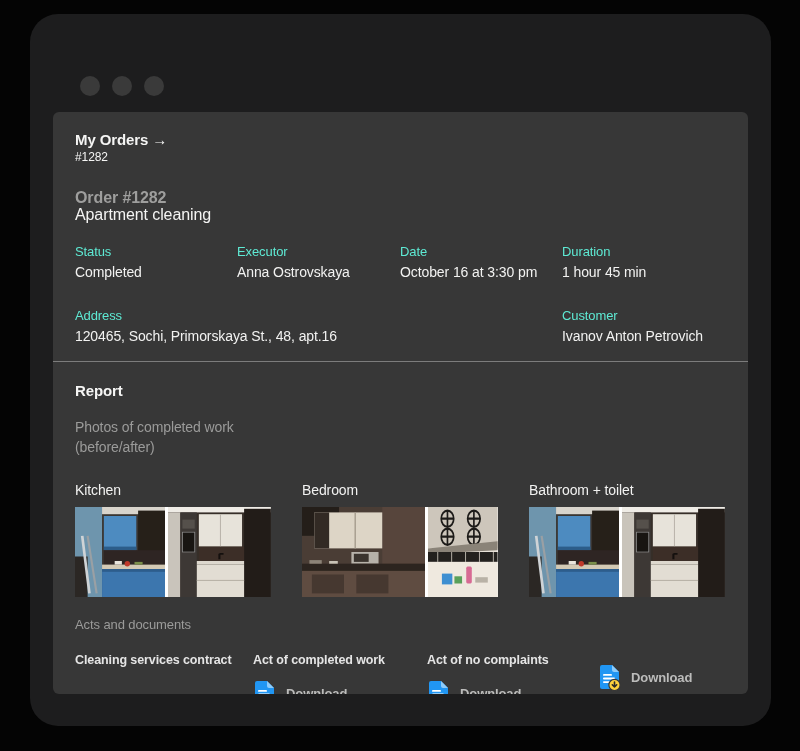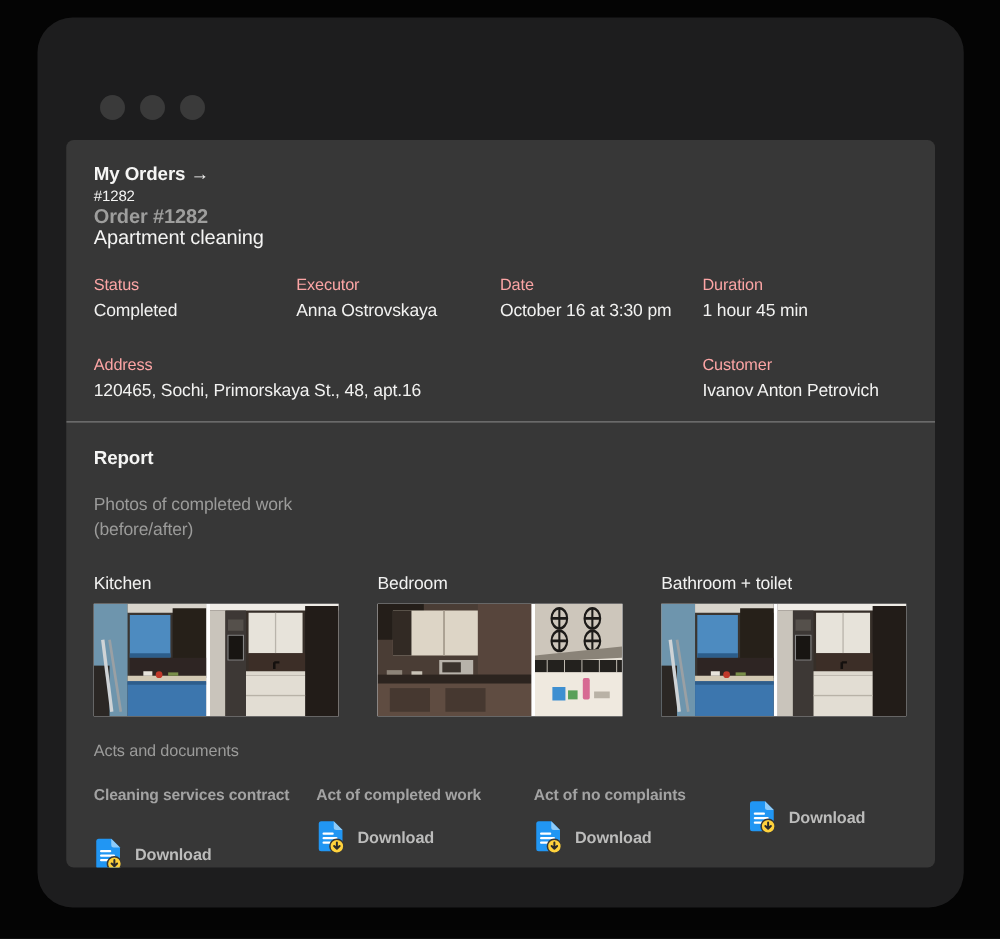--- a/index.html
+++ b/index.html
@@ -26,39 +26,39 @@
   .card {
     position:absolute; left:23px; top:98px;
     width:695px; height:582px;
     background:#373737;
     border-radius:6px;
     padding:18px 22px;
     overflow:hidden;
   }
   .breadcrumb-label { font-size:15px; line-height:19px; font-weight:700; color:#f5f5f4; cursor:pointer; }
   .breadcrumb-id { font-size:12px; line-height:15px; font-weight:400; color:#f5f5f4; margin-top:1px; }
-  .order-head { }
+  .order-head { margin-top:24px; }
   .order-title { font-size:16px; line-height:17px; font-weight:600; color:#9e9e9d; }
   .order-subtitle { font-size:16px; line-height:17px; font-weight:400; color:#f4f4f3; }
   .details-grid { display:grid; grid-template-columns:162px 163px 162px 1fr; margin-top:20px; }
   .details-grid.row2 { margin-top:26px; grid-template-columns:487px 1fr; }
-  .d-label { font-size:13px; line-height:17px; color:#fca5a5; }
+  .d-label { font-size:13px; line-height:17px; color:#5eead4; }
   .d-value { font-size:14px; line-height:18px; margin-top:3px; color:#f2f2f1; font-weight:500; }
   .divider { margin:16px -22px 0 -22px; border:none; border-top:1px solid rgba(255,255,255,0.35); }
   .report-heading { margin-top:20px; font-size:15px; line-height:17px; font-weight:700; color:#f5f5f4; }
   .photos-label { margin-top:18px; font-size:14px; line-height:20px; color:#9b9b9a; }
   .photo-grid { margin-top:24px; display:grid; grid-template-columns:196px 196px 196px; gap:31px; }
   .photo-caption { font-size:14px; line-height:18px; color:#f2f2f1; margin-bottom:8px; font-weight:500; }
   .photo-pair { display:flex; gap:3px; background:#ffffff; height:90px; overflow:hidden; cursor:pointer; }
   .photo-pair svg { display:block; height:100%; }
   .ph-l { flex:0 0 46%; } .ph-r { flex:1 1 auto; }
   .ph-l2 { flex:0 0 63%; } .ph-r2 { flex:1 1 auto; }
   .docs-label { margin-top:20px; font-size:13px; line-height:15px; color:#9b9b9a; }
   .docs-grid { margin-top:20px; display:grid; grid-template-columns:178px 174px 171px 1fr; }
-  .doc-title { font-size:12.5px; line-height:16px; font-weight:600; color:#a3a3a3; min-height:16px; padding-right:14px; }
+  .doc-title { font-size:12.5px; line-height:16px; font-weight:600; color:#e5e5e5; min-height:16px; padding-right:14px; }
   .doc-download { margin-top:12px; display:flex; align-items:center; gap:10px; cursor:pointer; width:max-content;font-weight:bold; }
   .doc:first-child .doc-download { margin-top:26px; }
   .doc-download-label { font-size:13px; color:#bcbcbb; }
   .doc-icon { width:23px; height:27px; flex:0 0 auto; }
 </style>
 </head>
 <body>
 
 <svg width="0" height="0" style="position:absolute">
   <defs>

